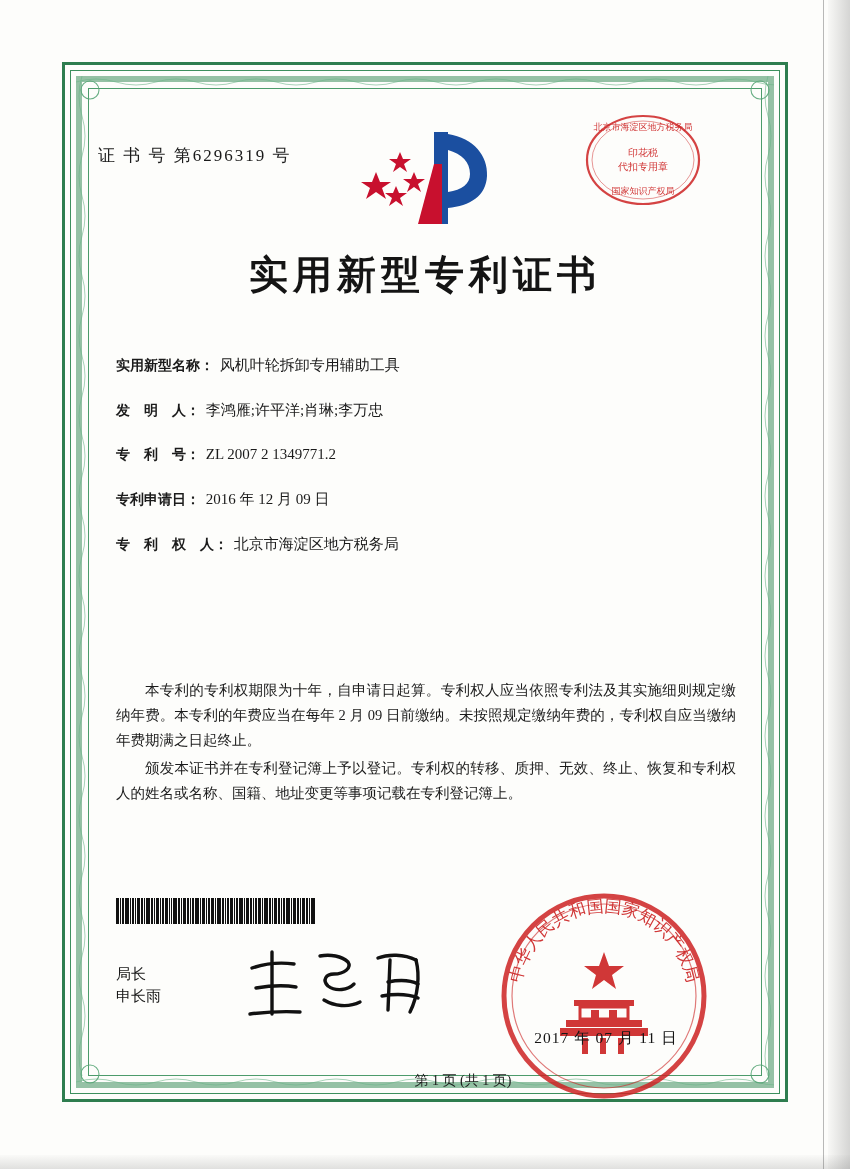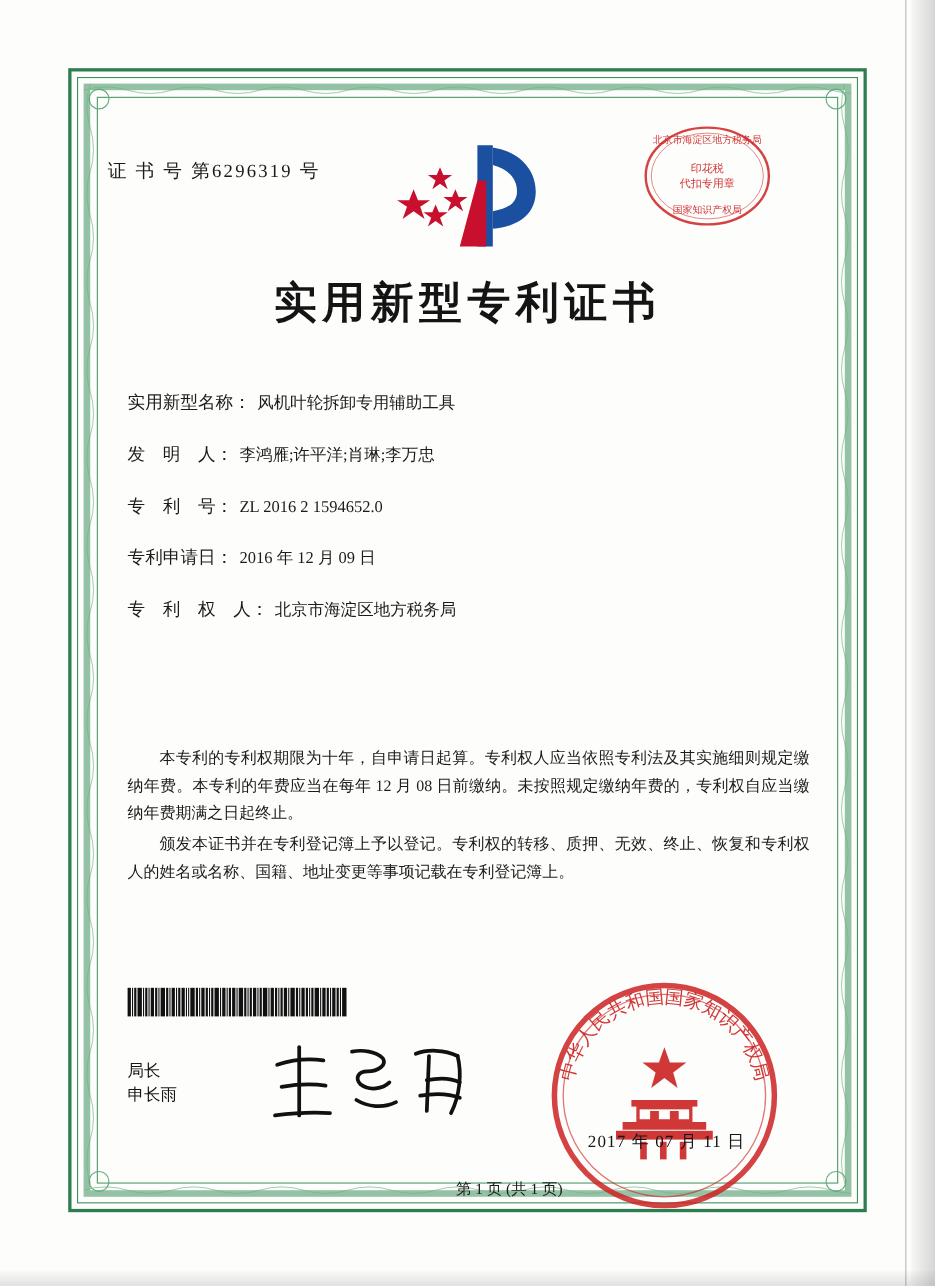--- a/index.html
+++ b/index.html
@@ -128,22 +128,23 @@
     width: 620px;
   }
   .field-row {
     margin-bottom: 26px;
     font-size: 15px;
     color: #1b1b1b;
     white-space: nowrap;
   }
   .field-label {
     display: inline-block;
-    font-size: 16px;
+    font-size: 14px;
     letter-spacing: 0px;
+    font-weight: bold;
   }
   .field-value {
     display: inline-block;
     font-size: 15px;
     margin-left: 2px;
   }
 
   .paragraphs {
     position: absolute;
     left: 18px; top: 580px;
@@ -268,34 +269,34 @@
       <div class="field-row">
         <span class="field-label">实用新型名称：</span>
         <span class="field-value">风机叶轮拆卸专用辅助工具</span>
       </div>
       <div class="field-row">
         <span class="field-label">发　明　人：</span>
         <span class="field-value">李鸿雁;许平洋;肖琳;李万忠</span>
       </div>
       <div class="field-row">
         <span class="field-label">专　利　号：</span>
-        <span class="field-value">ZL 2016 2 1594652.0</span>
+        <span class="field-value">ZL 2007 2 1349771.2</span>
       </div>
       <div class="field-row">
         <span class="field-label">专利申请日：</span>
         <span class="field-value">2016 年 12 月 09 日</span>
       </div>
       <div class="field-row">
         <span class="field-label">专　利　权　人：</span>
         <span class="field-value">北京市海淀区地方税务局</span>
       </div>
     </div>
 
     <div class="paragraphs">
-      <p>本专利的专利权期限为十年，自申请日起算。专利权人应当依照专利法及其实施细则规定缴纳年费。本专利的年费应当在每年 12 月 08 日前缴纳。未按照规定缴纳年费的，专利权自应当缴纳年费期满之日起终止。</p>
+      <p>本专利的专利权期限为十年，自申请日起算。专利权人应当依照专利法及其实施细则规定缴纳年费。本专利的年费应当在每年 2 月 09 日前缴纳。未按照规定缴纳年费的，专利权自应当缴纳年费期满之日起终止。</p>
       <p>颁发本证书并在专利登记簿上予以登记。专利权的转移、质押、无效、终止、恢复和专利权人的姓名或名称、国籍、地址变更等事项记载在专利登记簿上。</p>
     </div>
 
     <div class="barcode">
       <i style="width:3px"></i>
         <i style="width:1px"></i>
         <i style="width:2px"></i>
         <i style="width:4px"></i>
       <i style="width:1px"></i>
         <i style="width:2px"></i>

